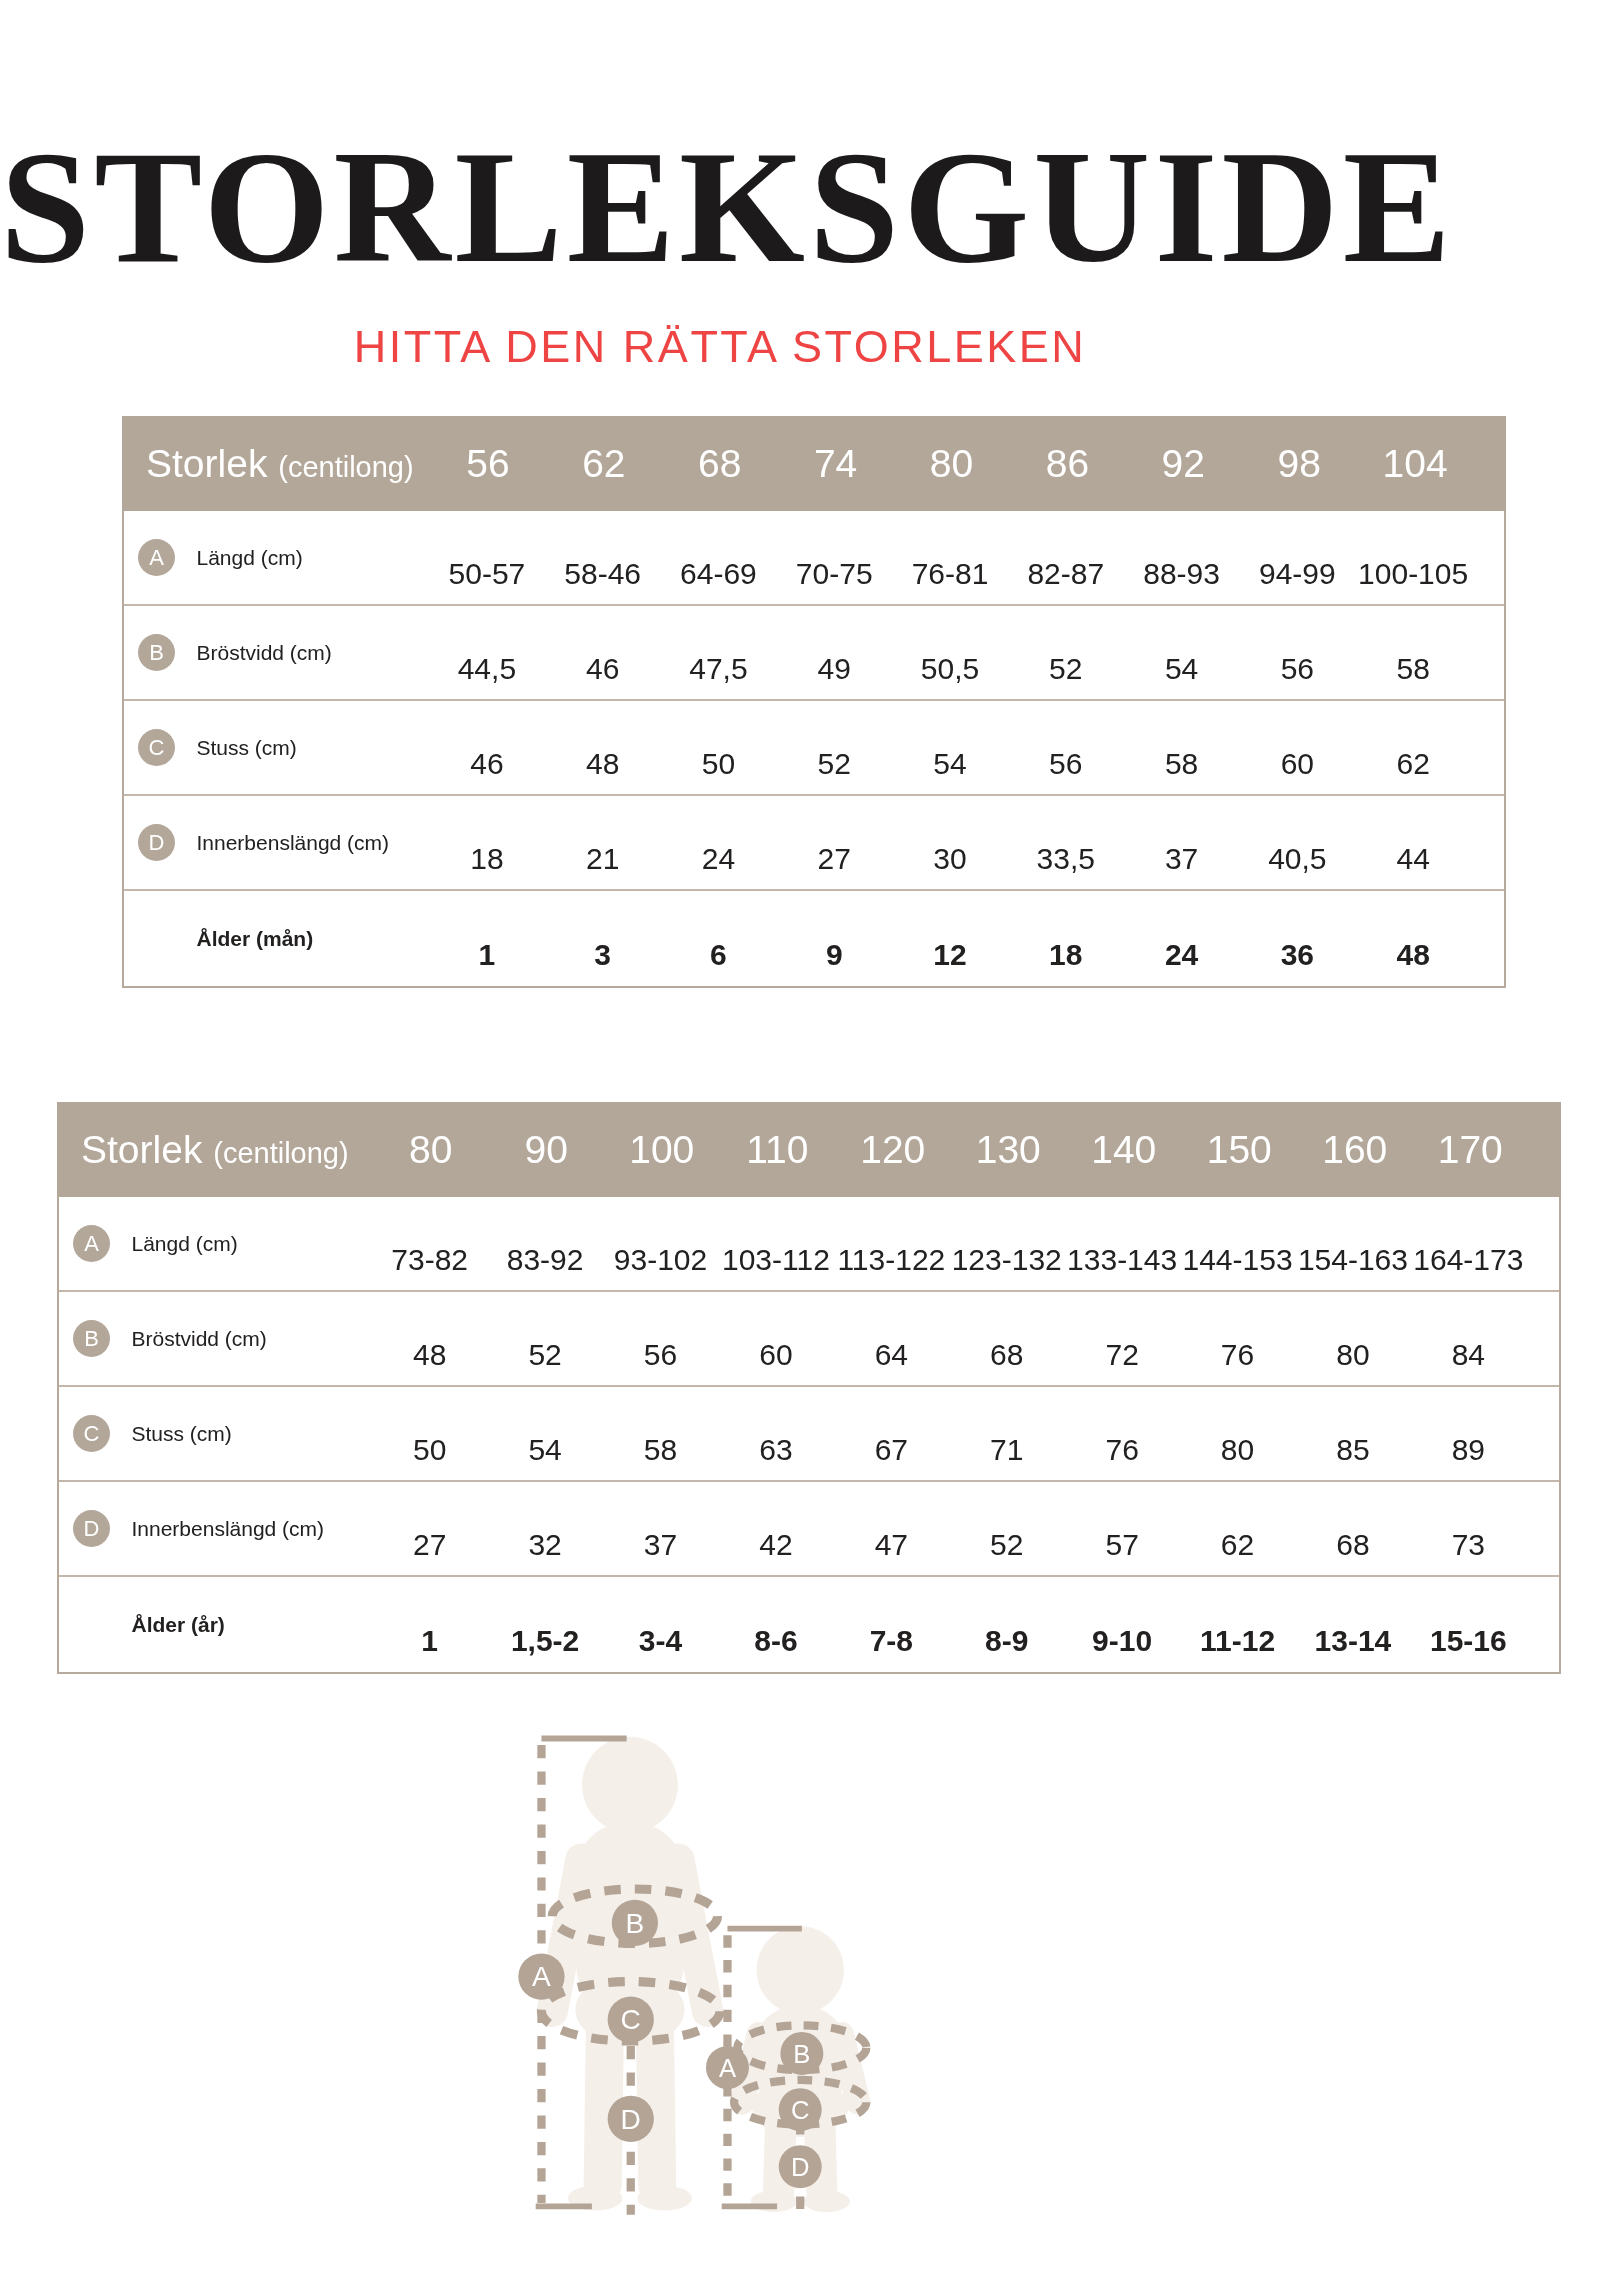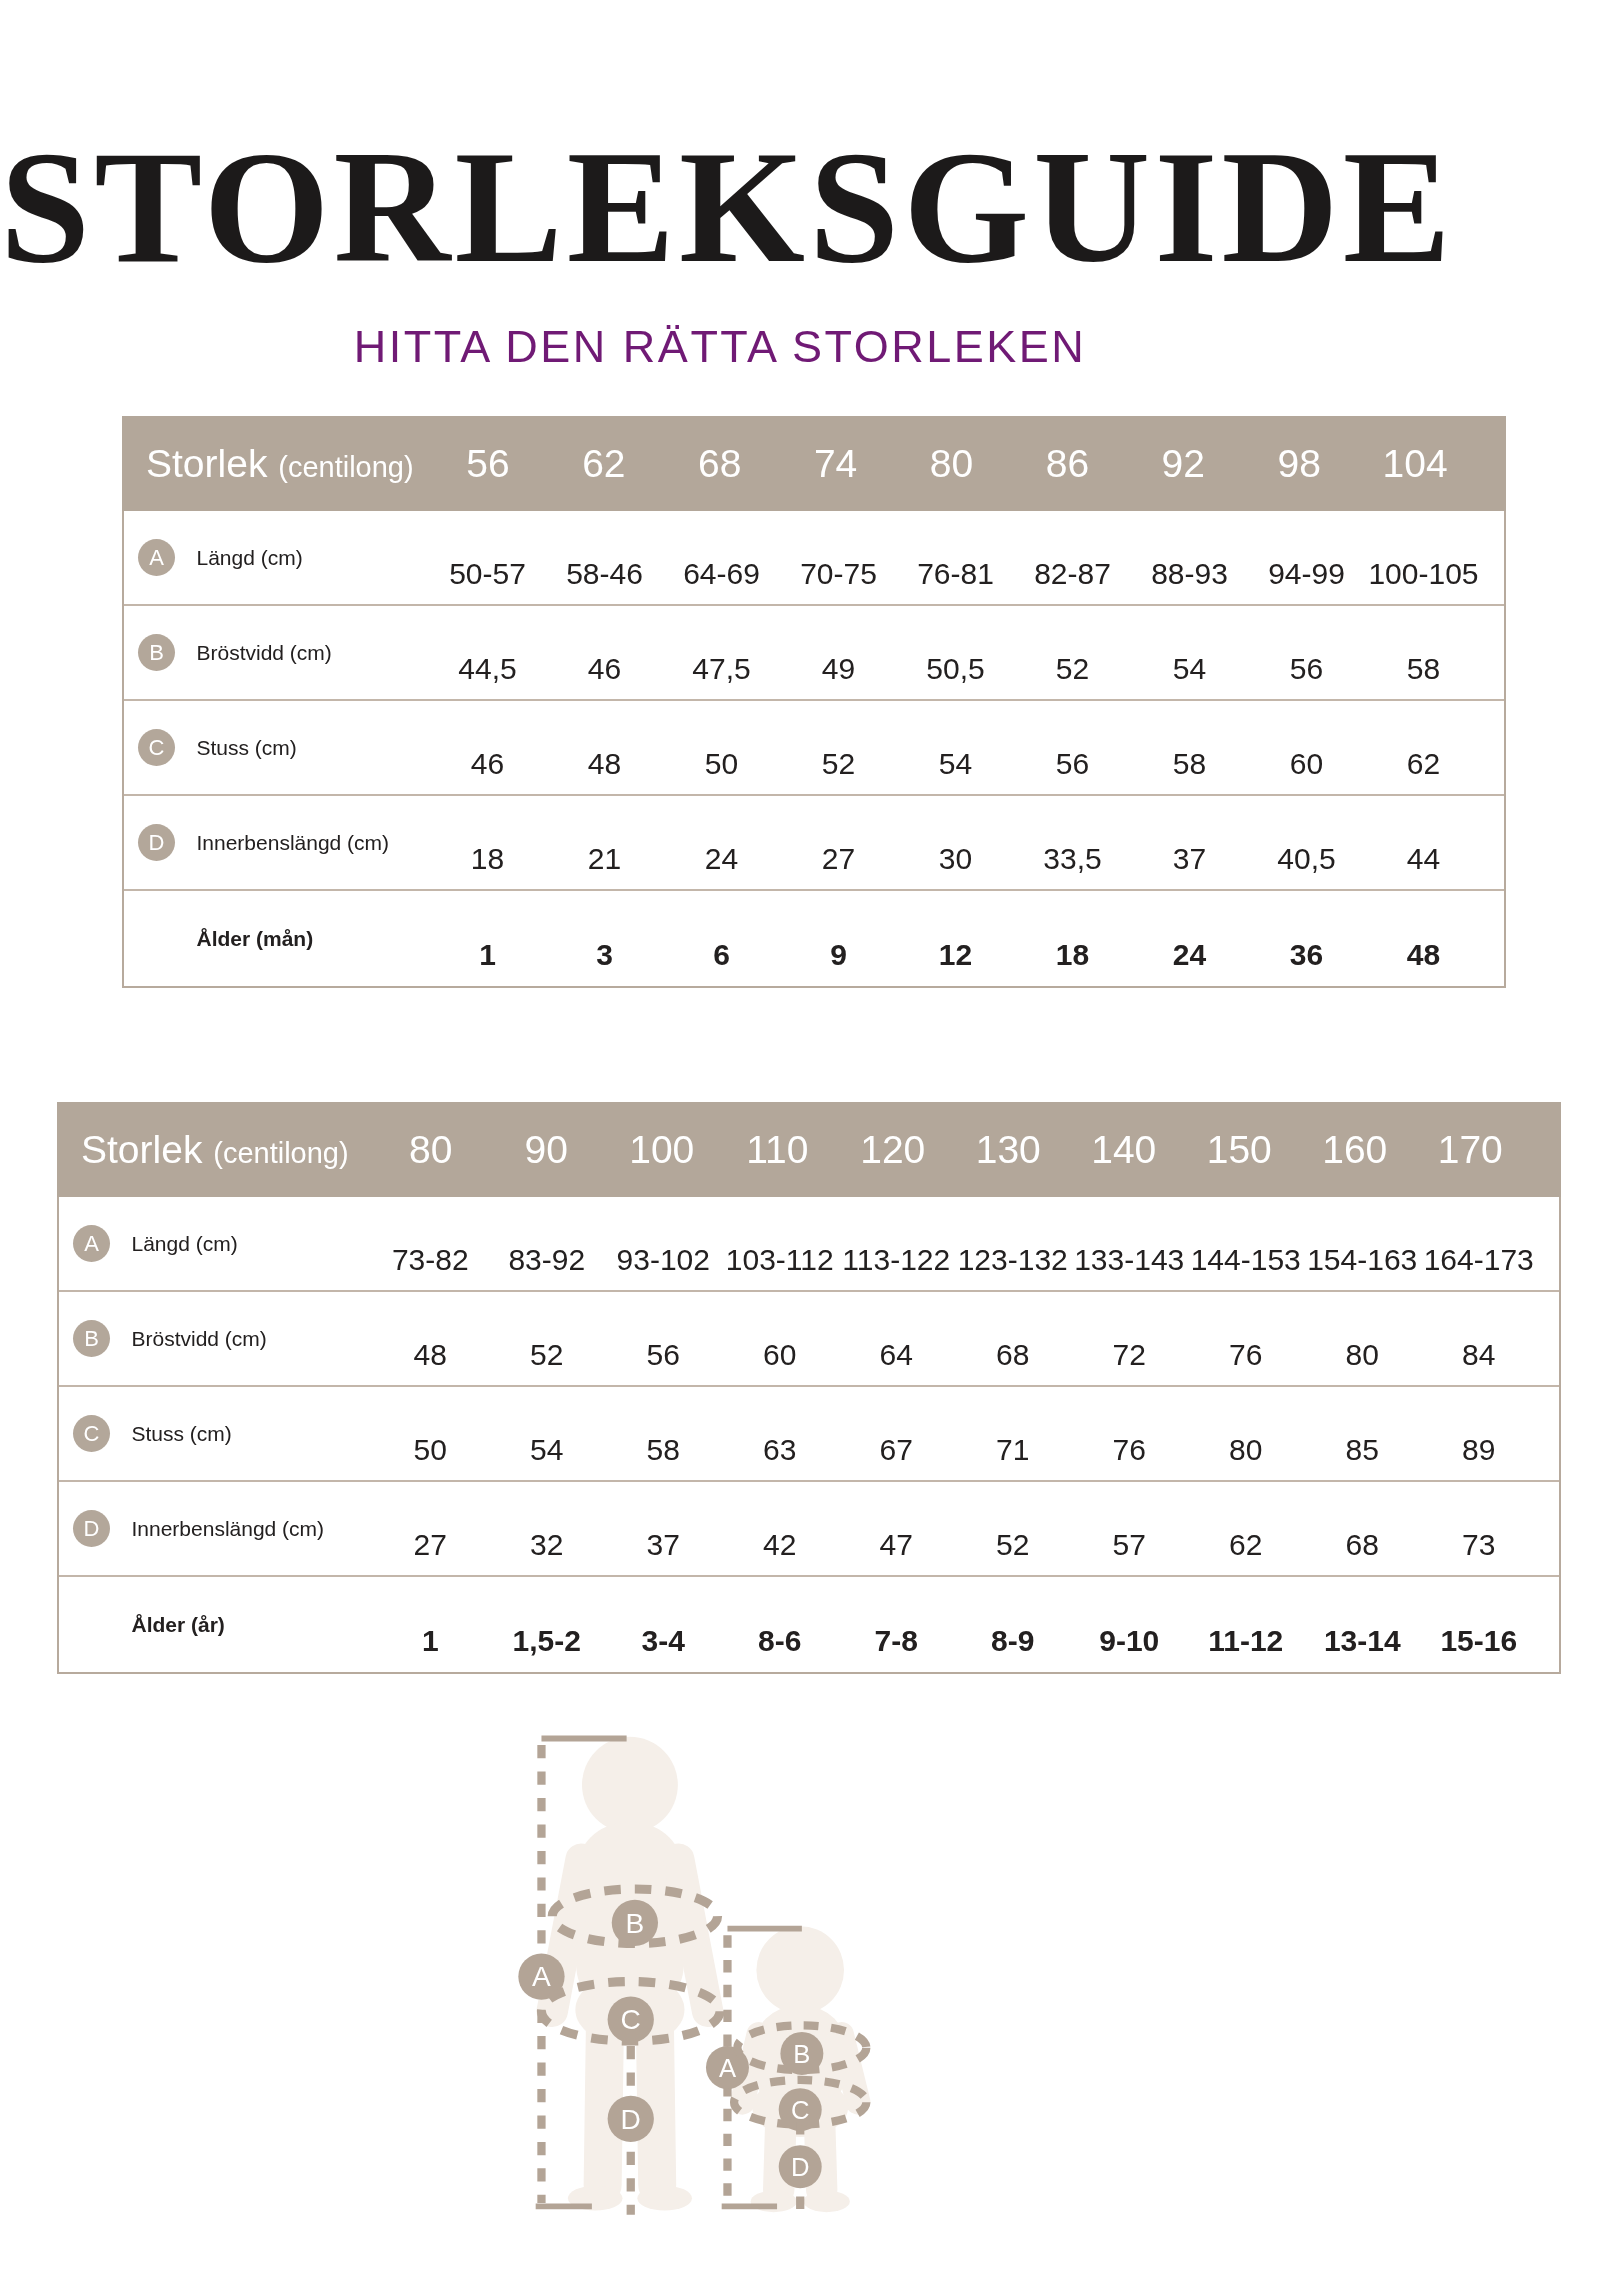--- a/index.html
+++ b/index.html
@@ -20,21 +20,21 @@
   
   .page-head{position:absolute;top:0;left:0;width:1440px;text-align:center;}
   .page-title{
     margin-top:126px;
     font-family:"Liberation Serif","DejaVu Serif",serif;
     font-size:162px;line-height:1;font-weight:600;
     letter-spacing:4.1px;color:#1c1a1a;
   }
   .page-subtitle{
     margin-top:33px;
-    font-size:45px;letter-spacing:2.5px;font-weight:400;color:#701a75;
+    font-size:45px;letter-spacing:2.5px;font-weight:400;color:#ef4444;
   }
   
   .size-table{position:absolute;}
   #table-baby{left:122px;top:416px;width:1384px;}
   #table-kids{left:57px;top:1102px;width:1504px;}
 
   .thead{
     height:95px;background:var(--band);
     display:flex;align-items:center;color:#fff;
   }
@@ -64,21 +64,21 @@
   #table-baby .labelcell{width:305px;}
   #table-kids .labelcell{width:313px;}
   .marker{
     width:37px;height:37px;border-radius:50%;
     background:var(--band);color:#fff;
     font-size:22px;line-height:37px;text-align:center;
     flex:0 0 37px;margin-right:21.5px;
   }
   .marker.empty{visibility:hidden;}
   .labeltext{font-size:21px;white-space:nowrap;}
-  .vals{flex:1;display:flex;padding-right:22px;margin-top:32px;}
+  .vals{flex:1;display:flex;padding-right:33px;margin-top:32px;}
   .vcell{flex:1;text-align:center;font-size:30px;white-space:nowrap;}
 
   
   #diagram{position:absolute;left:0;top:1720px;width:1612px;height:576px;}
   .sil{fill:var(--sil);stroke:none;}
   .sil-stroke{stroke:var(--sil);fill:none;stroke-linecap:round;}
   .dash{stroke:var(--ann);fill:none;}
   .solid{stroke:var(--ann);fill:none;}
   .badge{fill:var(--ann);}
   .badge-letter{

